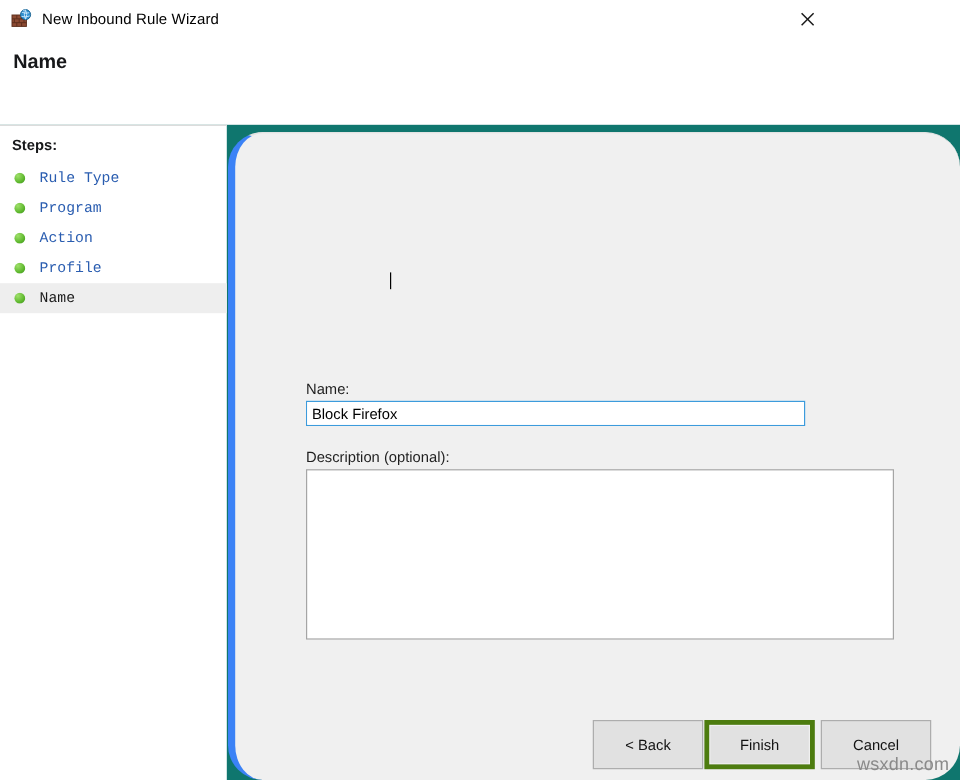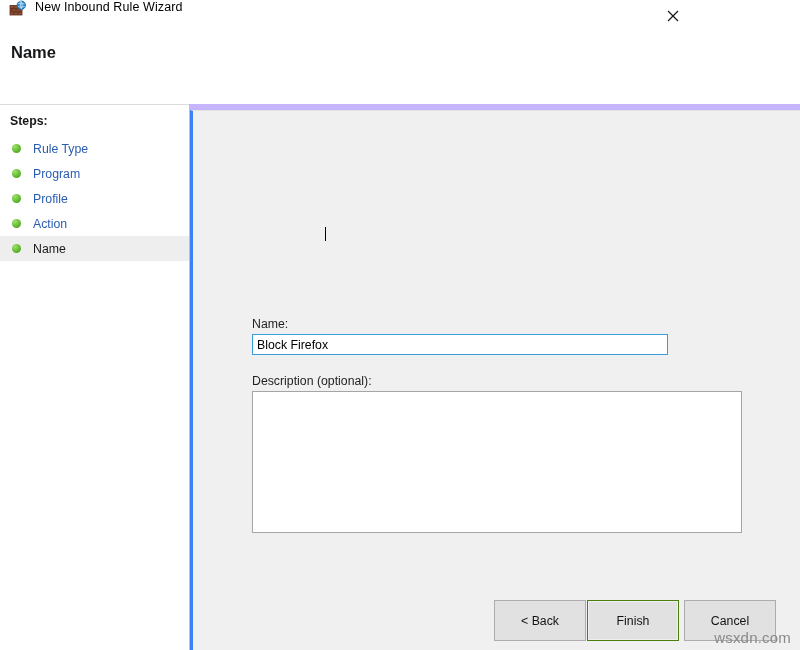--- a/index.html
+++ b/index.html
@@ -16,21 +16,21 @@
   }
 
   
   #titlebar {
     position: absolute;
     left: 0; top: 0;
     width: 696px;
     height: 32px;
     background: #ffffff;
     display: flex;
-    align-items: flex-start;
+    align-items: center;
   }
   #title-icon {
     margin-left: 9px;
     width: 18px;
     height: 18px;
     position: relative;
     flex: 0 0 auto;
   }
   #title-text {
     margin-left: 8px;
@@ -72,21 +72,21 @@
     font-size: 12.3px;
     color: #2b2b2b;
   }
 
   
   #body-area {
     position: absolute;
     left: 0; top: 104px;
     width: 800px;
     height: 546px;
-    background: #c4b5fd;
+    background: #0f766e;
   }
 
   
   #sidebar {
     position: absolute;
     left: 0; top: 0;
     width: 189px;
     height: 546px;
     background: #ffffff;
     border-top: 1px solid #dcdcdc;
@@ -96,20 +96,21 @@
     position: absolute;
     left: 10px; top: 9px;
     font-size: 12.3px;
     font-weight: bold;
     color: #17181a;
   }
   #steps-list {
     position: absolute;
     left: 0; top: 31px;
     width: 189px;
+    font-family: Liberation Mono, monospace;
   }
   .step-row {
     position: relative;
     height: 25px;
     display: flex;
     align-items: center;
     padding-left: 12px;
     box-sizing: border-box;
     cursor: default;
   }
@@ -135,22 +136,23 @@
   }
 
   
   #content-panel {
     position: absolute;
     left: 190px; top: 6px;
     width: 610px;
     height: 540px;
     background: #f0f0f0;
     border-top: 1px solid #e3e3e3;
-    border-left: 3px solid #3b82f6;
-    box-sizing: border-box;
+    border-left: 6px solid #3b82f6;
+    box-sizing: border-box;
+    border-radius: 29px;
   }
 
   #name-label {
     position: absolute;
     left: 59px; top: 206px;
     font-size: 12.3px;
     color: #1f1f1f;
   }
   #name-input {
     position: absolute;
@@ -218,21 +220,21 @@
     color: #131313;
     cursor: default;
     display: flex;
     align-items: center;
     justify-content: center;
     padding: 0;
   }
   #back-button   { left: 494px; }
   #finish-button {
     left: 587px;
-    border: 1px solid #4d7c0f;
+    border: 4px solid #4d7c0f;
     box-shadow: inset 0 0 0 1px #f0f0f0;
   }
   #cancel-button { left: 684px; }
 
   #watermark {
     position: absolute;
     right: 9px;
     bottom: 4px;
     font-size: 15px;
     color: #8a8a8a;
@@ -289,26 +291,26 @@
         <span class="step-label">Rule Type</span>
       </div>
 
       <div class="step-row">
         <span class="step-bullet"></span>
         <span class="step-label">Program</span>
       </div>
 
       <div class="step-row">
         <span class="step-bullet"></span>
+        <span class="step-label">Action</span>
+      </div>
+
+      <div class="step-row">
+        <span class="step-bullet"></span>
         <span class="step-label">Profile</span>
-      </div>
-
-      <div class="step-row">
-        <span class="step-bullet"></span>
-        <span class="step-label">Action</span>
       </div>
 
       <div class="step-row current">
         <span class="step-bullet"></span>
         <span class="step-label">Name</span>
       </div>
 
     </div>
   </div>
 

